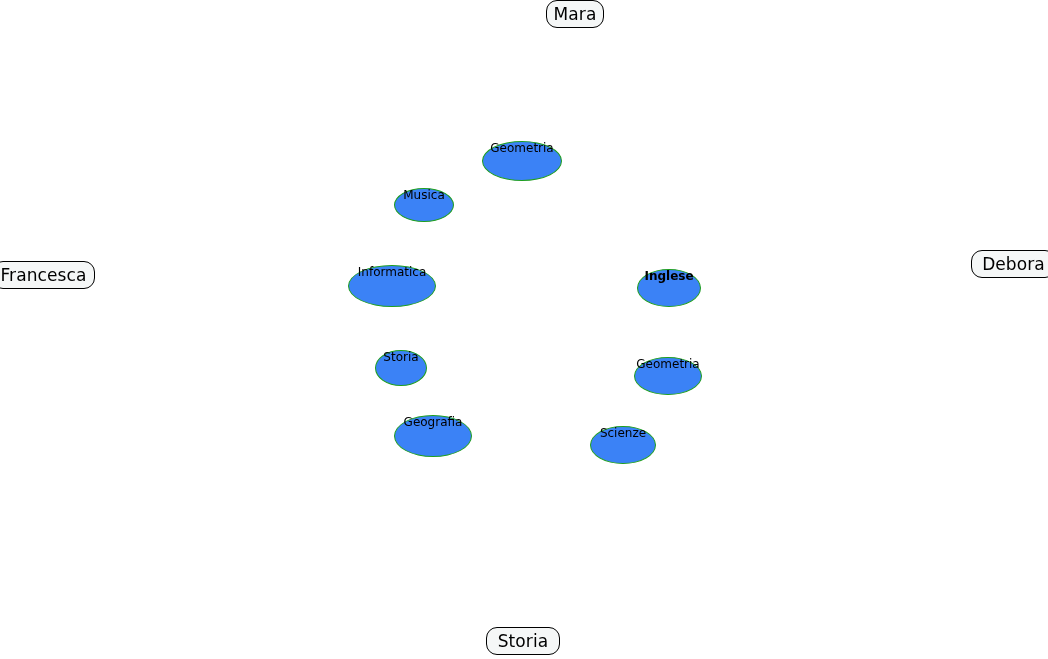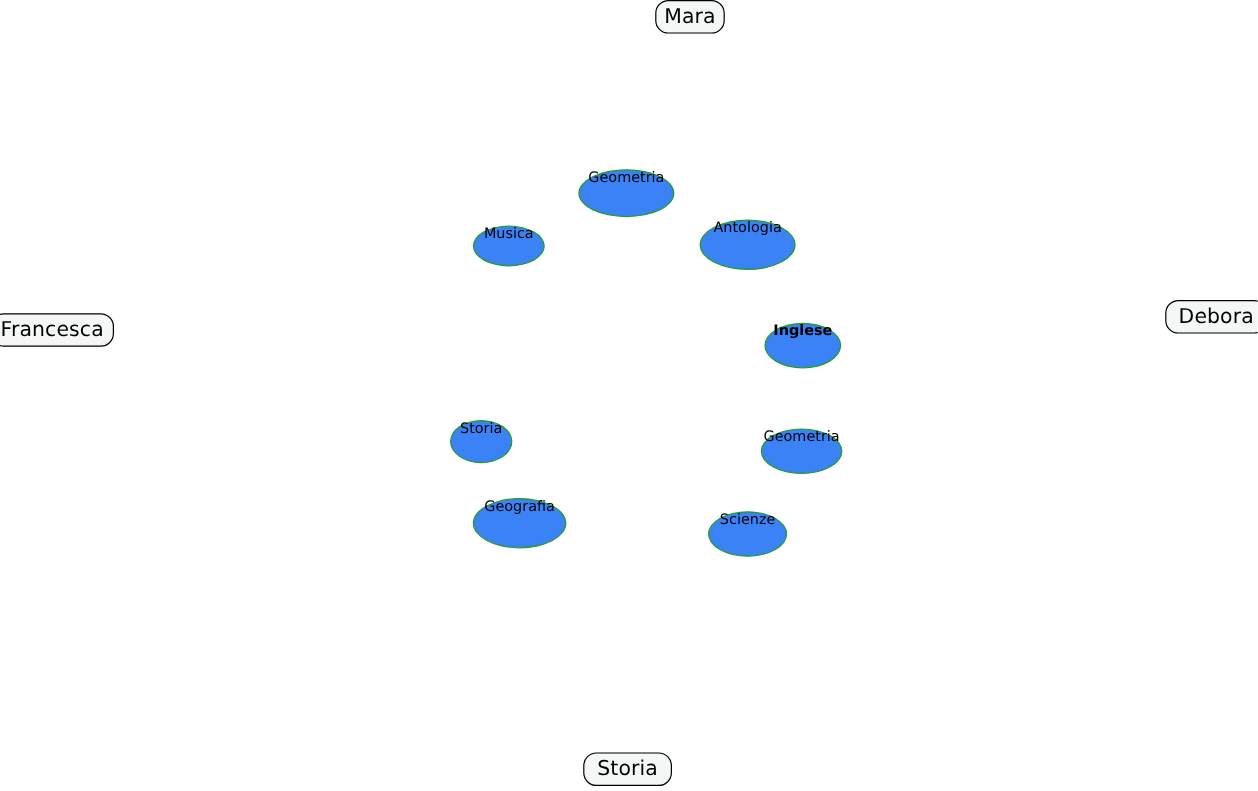--- a/index.html
+++ b/index.html
@@ -77,22 +77,22 @@
     </div>
     <div class="person-node" style="left: 486px; top: 627px; width: 74px; height: 28px;">
       <span class="person-label">Storia</span>
     </div>
     <div class="subject-node" style="left: 482px; top: 141px; width: 80px; height: 40px;">
       <span class="subject-label">Geometria</span>
     </div>
     <div class="subject-node" style="left: 394px; top: 188px; width: 60px; height: 34px;">
       <span class="subject-label">Musica</span>
     </div>
-    <div class="subject-node" style="left: 583px; top: 183px; width: 80px; height: 42px;">
-      <span class="subject-label">Antologia</span>
+    <div class="subject-node" style="left: 348px; top: 265px; width: 88px; height: 42px;">
+      <span class="subject-label">Informatica</span>
     </div>
     <div class="subject-node" style="left: 637px; top: 269px; width: 64px; height: 38px; font-weight: bold;">
       <span class="subject-label">Inglese</span>
     </div>
     <div class="subject-node" style="left: 375px; top: 350px; width: 52px; height: 36px;">
       <span class="subject-label">Storia</span>
     </div>
     <div class="subject-node" style="left: 634px; top: 357px; width: 68px; height: 38px;">
       <span class="subject-label">Geometria</span>
     </div>

